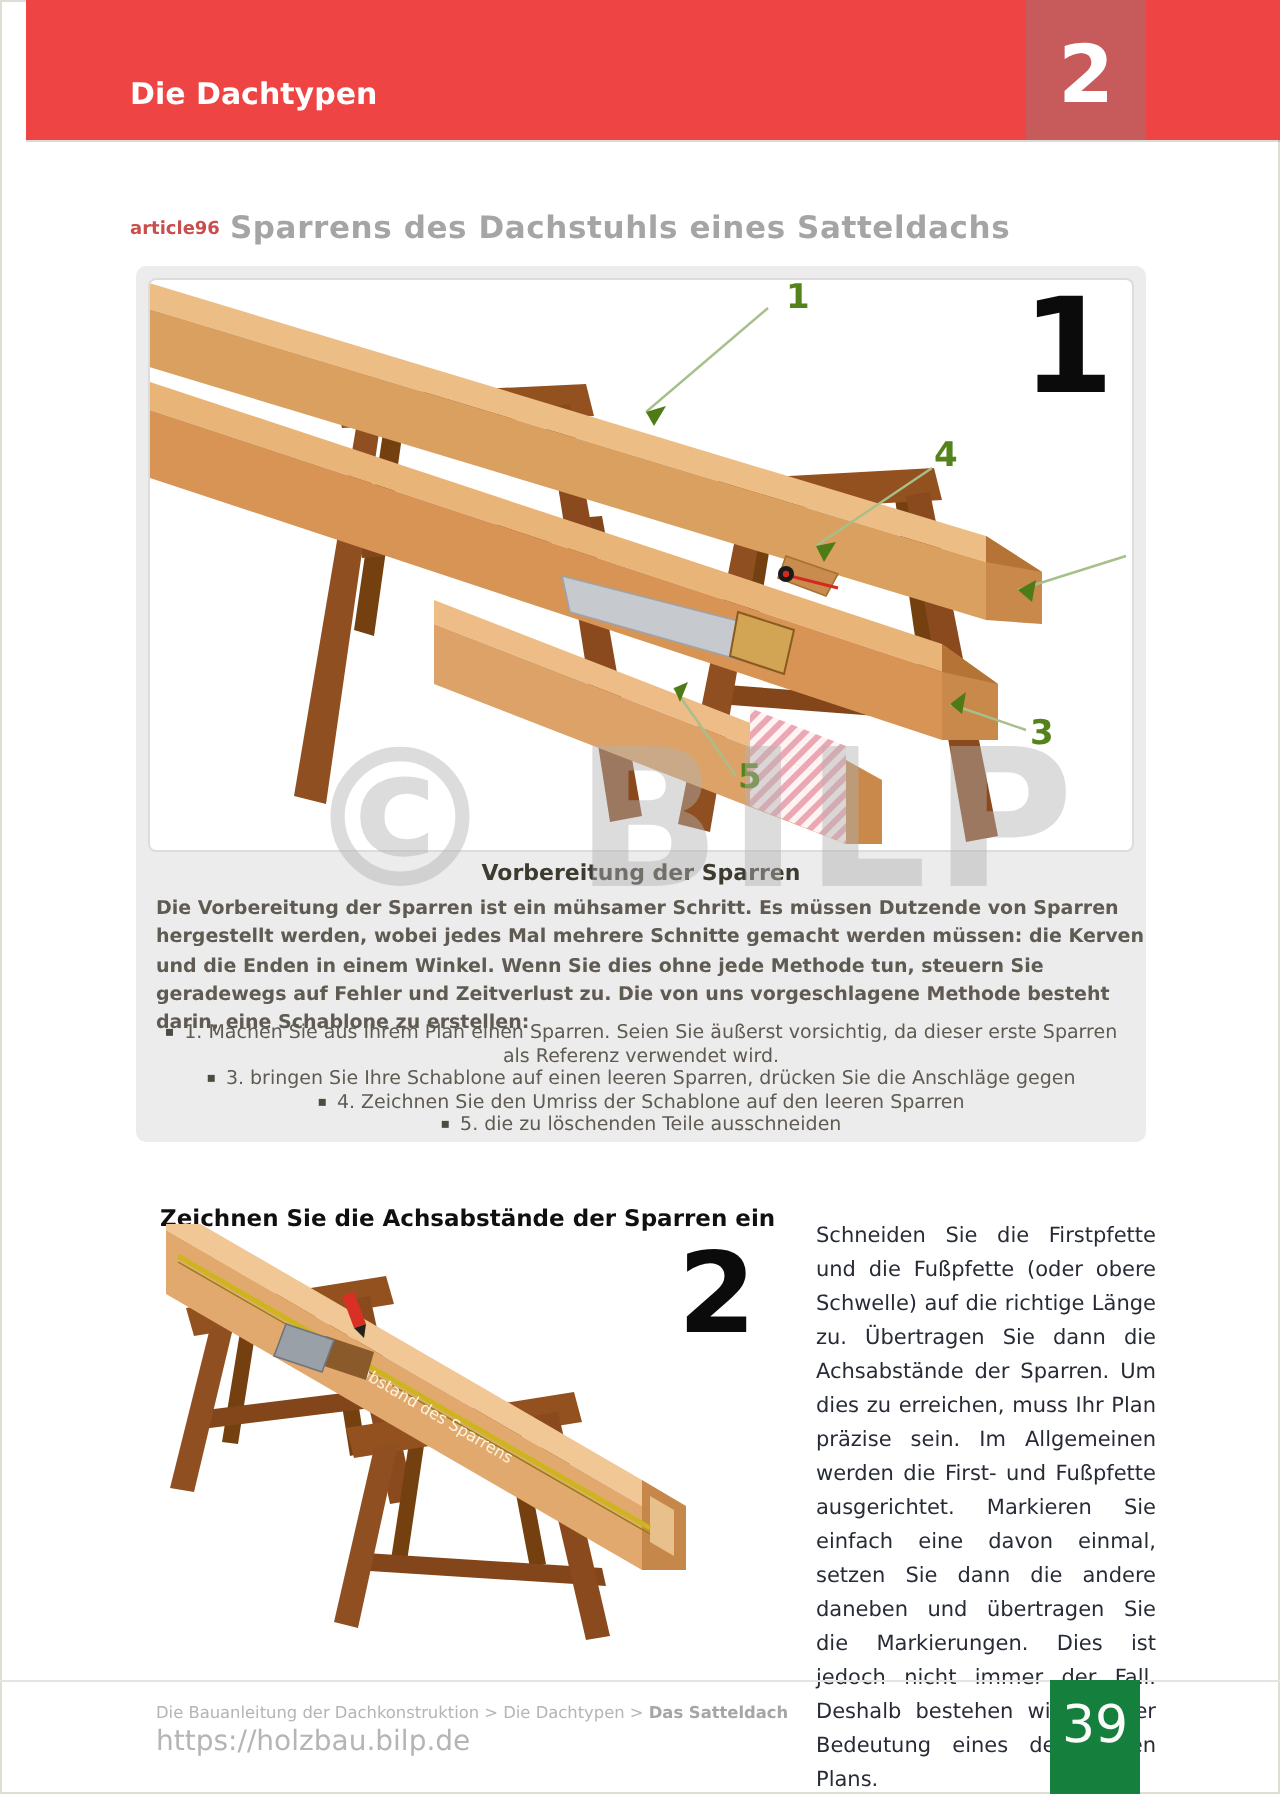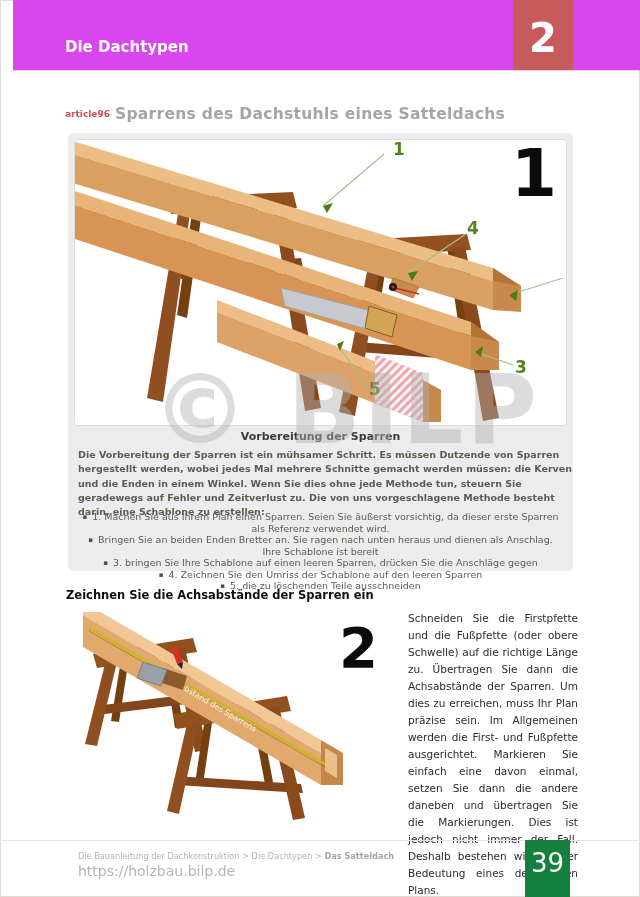--- a/index.html
+++ b/index.html
@@ -1,21 +1,21 @@
 <!DOCTYPE html>
 <html><head>
 <meta charset="utf-8">
 <style>
   html,body{margin:0;padding:0;background:#fff;}
   .page{position:relative;width:640px;height:897px;background:#ffffff;
         font-family:"DejaVu Sans",sans-serif;overflow:hidden;
         box-shadow:inset 0 0 0 1px #deded4;}
 
   
-  .topbar{position:absolute;left:13px;right:0;top:0;height:70px;background:#d946ef;
+  .topbar{position:absolute;left:13px;right:0;top:0;height:70px;background:#ef4444;
           box-shadow:0 1px 0 rgba(0,0,0,.15);}
   .topbar-title{position:absolute;left:52px;top:38px;font-size:15px;font-weight:bold;color:#ffffff;}
   .chapter-badge{position:absolute;left:500px;top:0;width:60px;height:70px;background:#c75b5b;
                  display:flex;align-items:center;justify-content:center;}
   .chapter-badge span{color:#ffffff;font-size:40px;font-weight:bold;line-height:1;padding-top:6px;}
 
   
   .article-title{position:absolute;left:65px;top:104px;white-space:nowrap;}
   .article-tag{font-size:9px;font-weight:bold;color:#c94f4f;margin-right:5px;vertical-align:2px;}
   .title-text{font-size:15.5px;font-weight:bold;color:#a5a5a5;letter-spacing:.3px;}
@@ -153,30 +153,29 @@
       <div class="callout" style="left:318px;top:1px;">1</div>
       <div class="callout" style="left:392px;top:80px;">4</div>
       <div class="callout" style="left:440px;top:219px;">3</div>
       <div class="callout" style="left:294px;top:241px;">5</div>
       <div class="big-step one">1</div>
     </div>
     <div class="figure-caption">Vorbereitung der Sparren</div>
     <div class="figure-text">Die Vorbereitung der Sparren ist ein mühsamer Schritt. Es müssen Dutzende von Sparren hergestellt werden, wobei jedes Mal mehrere Schnitte gemacht werden müssen: die Kerven und die Enden in einem Winkel. Wenn Sie dies ohne jede Methode tun, steuern Sie geradewegs auf Fehler und Zeitverlust zu. Die von uns vorgeschlagene Methode besteht darin, eine Schablone zu erstellen:</div>
     <div class="figure-bullets">
       <div class="bullet-row">1. Machen Sie aus Ihrem Plan einen Sparren. Seien Sie äußerst vorsichtig, da dieser erste Sparren als Referenz verwendet wird.</div>
-      <div class="bullet-row">Bringen Sie an beiden Enden Bretter an. Sie ragen nach unten heraus und dienen als Anschlag. Ihre Schablone ist bereit</div>
       <div class="bullet-row">3. bringen Sie Ihre Schablone auf einen leeren Sparren, drücken Sie die Anschläge gegen</div>
       <div class="bullet-row">4. Zeichnen Sie den Umriss der Schablone auf den leeren Sparren</div>
       <div class="bullet-row">5. die zu löschenden Teile ausschneiden</div>
     </div>
   </section>
 
   <div class="watermark">© BILP</div>
 
-  <h2 class="section-heading" style="margin:0;">Zeichnen Sie die Achsabstände der Sparren ein</h2>
+  <h2 class="section-heading" style="margin:14px;">Zeichnen Sie die Achsabstände der Sparren ein</h2>
 
   <div class="step2-figure">
     <svg width="320" height="228" viewBox="0 0 320 228">
 
       <g>
         <polygon points="46,48 54,46 44,110 36,109" fill="#74400f"></polygon>
         <polygon points="88,40 96,38 108,114 100,116" fill="#74400f"></polygon>
         <polygon points="18,42 118,26 122,40 22,56" fill="#93511f"></polygon>
         <polygon points="20,94 125,81 127,90 22,103" fill="#83461a"></polygon>
         <polygon points="30,52 42,50 22,134 10,132" fill="#8f4f20"></polygon>

